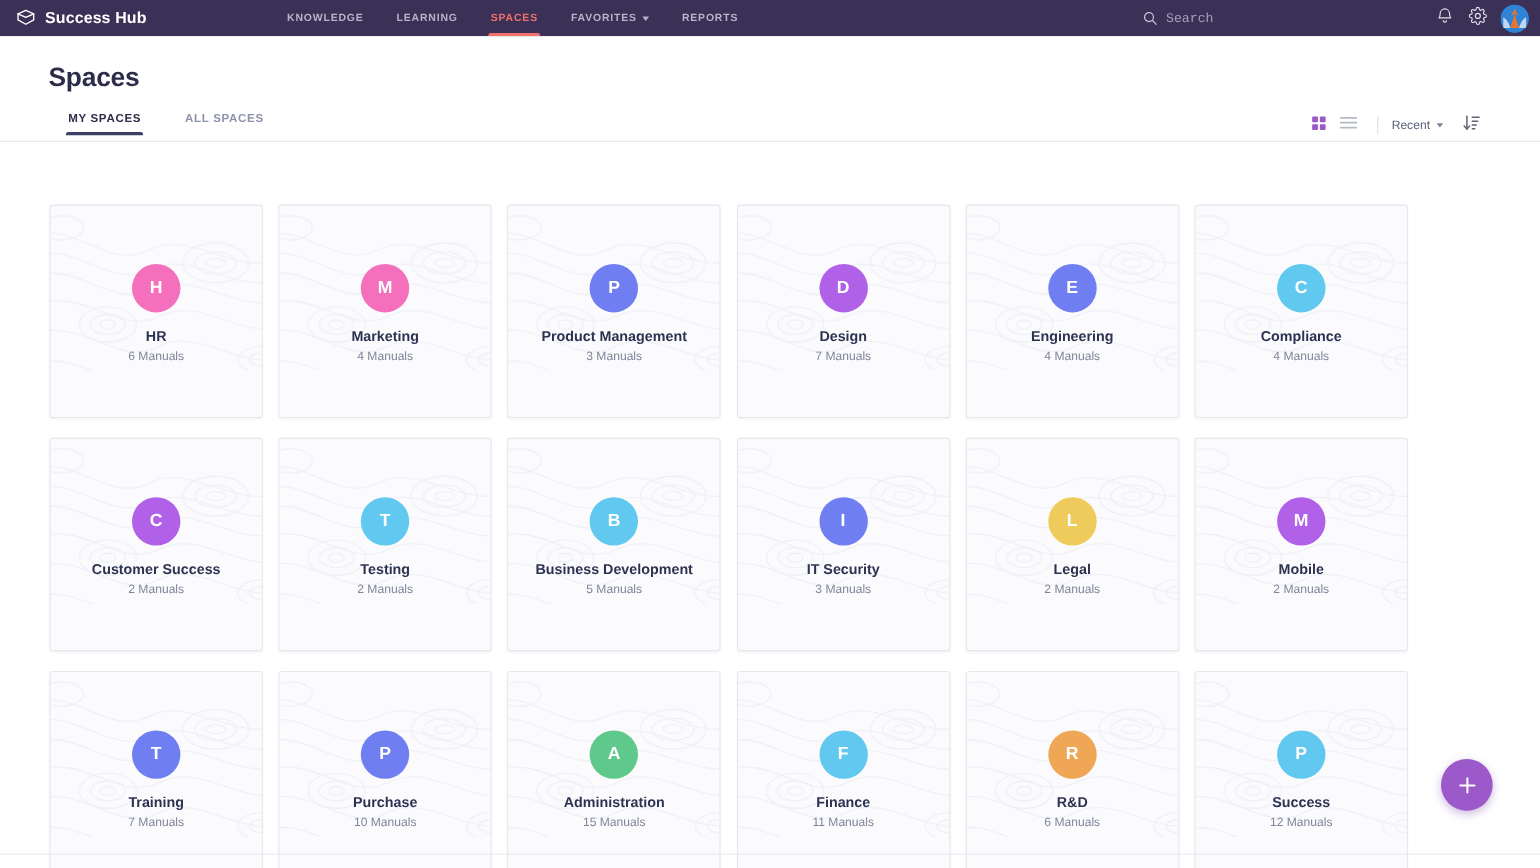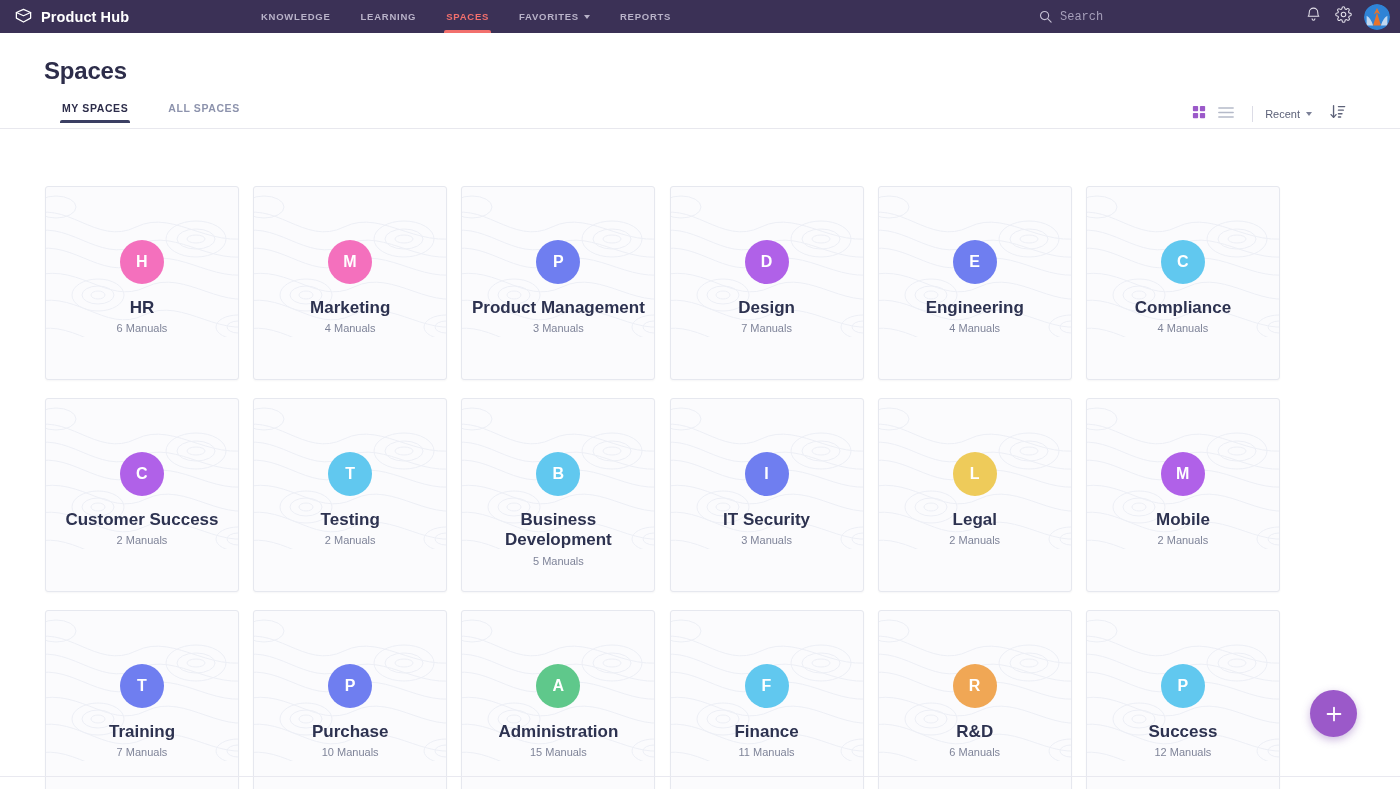--- a/index.html
+++ b/index.html
@@ -203,21 +203,21 @@
     width: 44px; height: 44px;
     border-radius: 50%;
     display: flex; align-items: center; justify-content: center;
     color: #fff;
     font-size: 16px;
     font-weight: bold;
     letter-spacing: .3px;
   }
   .card-title {
     margin-top: 14px;
-    font-size: 17px;
+    font-size: 13px;
     font-weight: bold;
     color: #2d3250;
     text-align: center;
     line-height: 1.2;
     max-width: 180px;
   }
   .card-sub {
     margin-top: 4px;
     font-size: 11px;
     color: #7f8499;
@@ -250,21 +250,21 @@
 
 <div class="topbar">
 
   <div class="brand">
     <span class="brand-icon">
       <svg viewBox="0 0 24 24" width="19" height="19" fill="none" stroke="#ffffff" stroke-width="1.6" stroke-linecap="round" stroke-linejoin="round">
         <path d="M12 3 L21 7 L12 11 L3 7 Z"></path>
         <path d="M3 7 L3 14 L12 19 L21 14 L21 7"></path>
       </svg>
     </span>
-    <span class="brand-name">Product Hub</span>
+    <span class="brand-name">Success Hub</span>
   </div>
 
   <nav class="mainnav">
     <div class="navitem">
       <span>KNOWLEDGE</span>
     </div>
     <div class="navitem">
       <span>LEARNING</span>
     </div>
     <div class="navitem active">

